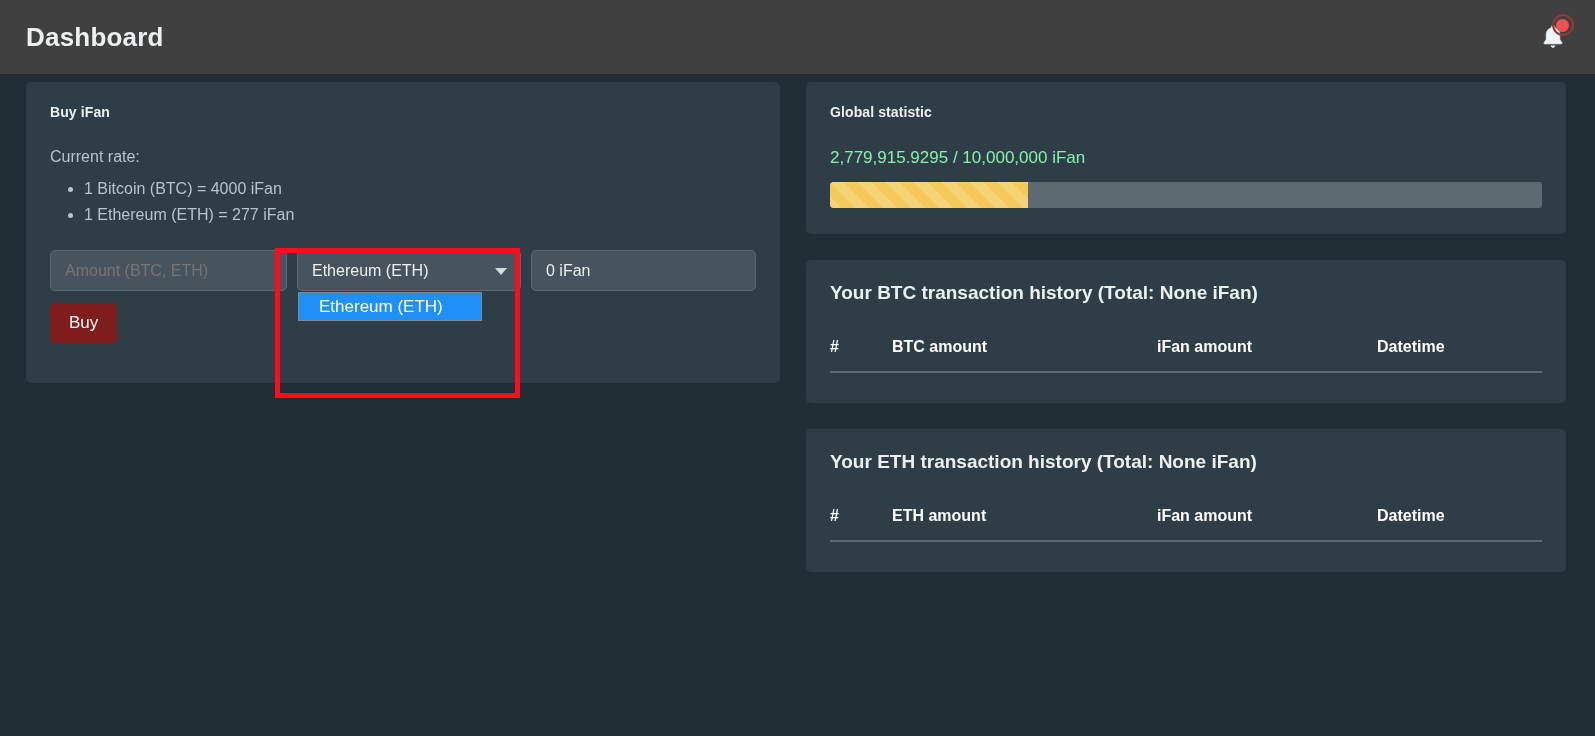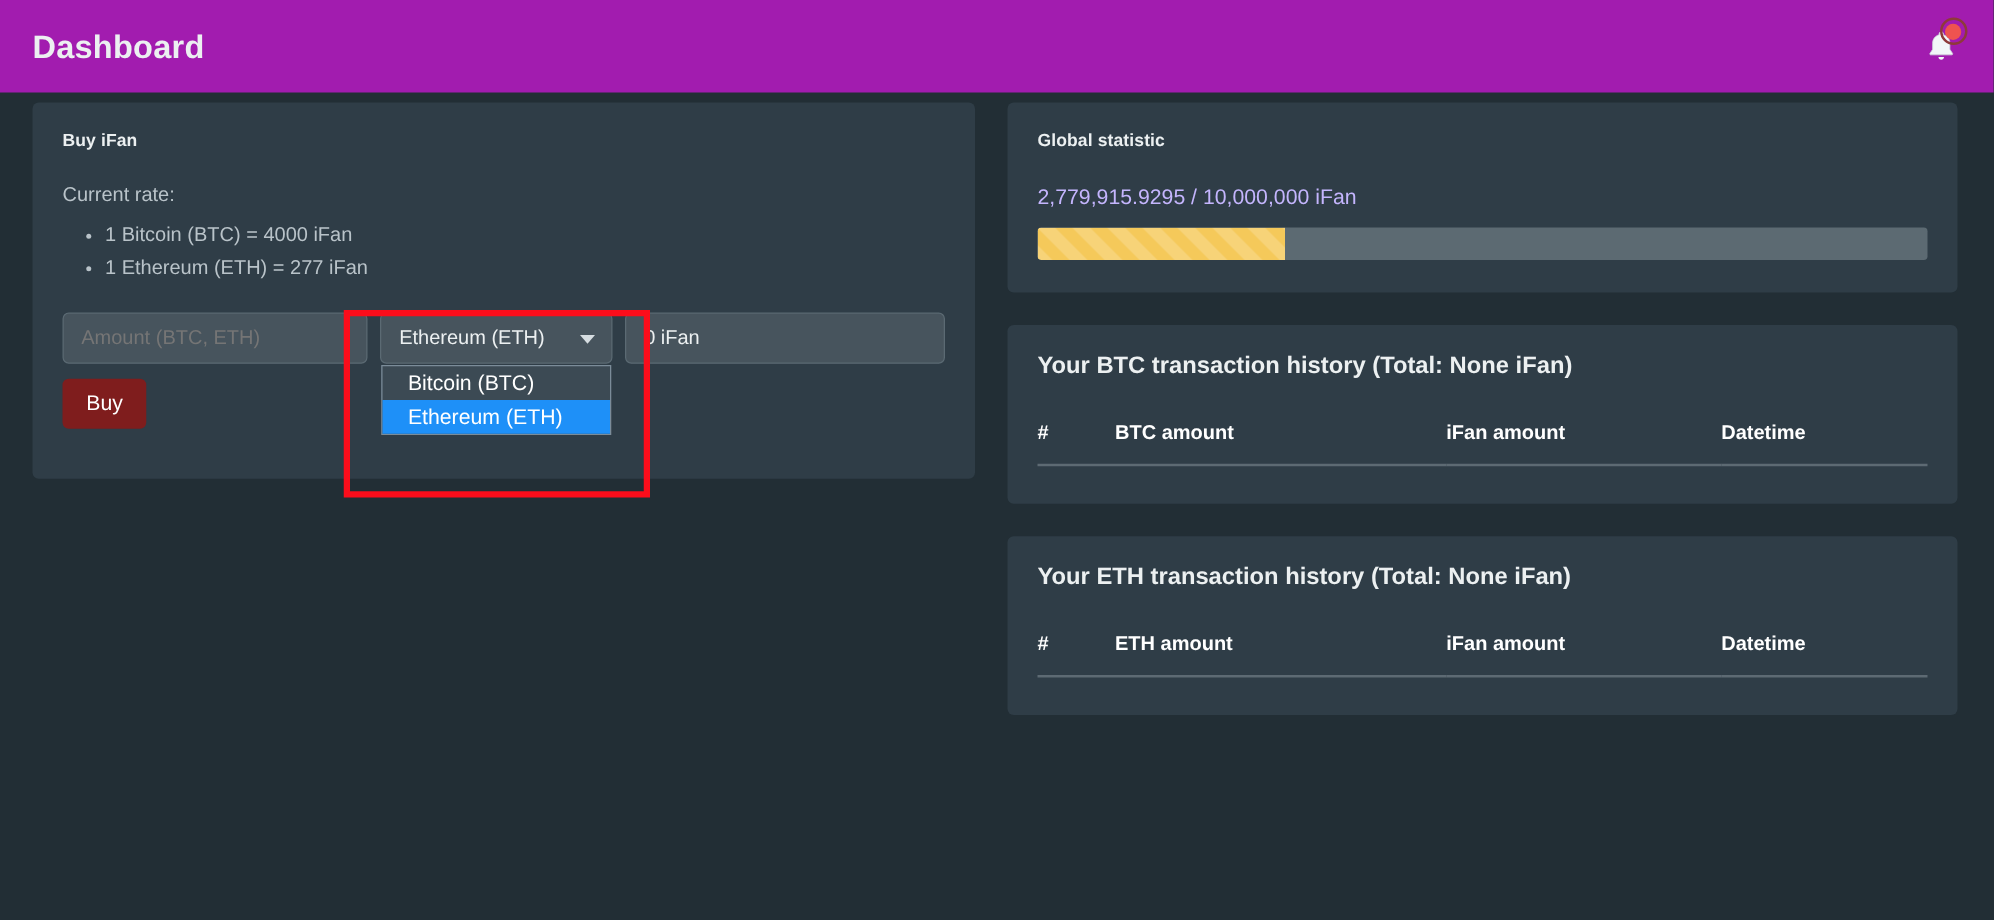--- a/index.html
+++ b/index.html
@@ -14,21 +14,21 @@
     font-family: "Liberation Sans", sans-serif;
     color: #ecf0f1;
     overflow: hidden;
     position: relative;
   }
 
   
   .topbar {
     height: 74px;
     width: 100%;
-    background: #a21caf;
+    background: #404040;
     display: flex;
     align-items: center;
     justify-content: space-between;
     padding: 0 22px 0 26px;
     position: relative;
   }
   .page-title {
     font-size: 26px;
     font-weight: bold;
     color: #ecf0f1;
@@ -122,21 +122,21 @@
     color: #ecf0f1;
     font-family: "Liberation Sans", sans-serif;
     outline: none;
   }
   .input-amount {
     width: 256px;
     color: #9aa7ae;
   }
   .select-wrap {
     position: relative;
-    width: 186px;
+    width: 224px;
     flex: none;
   }
   .select-display {
     background: #47545d;
     border: 1px solid #5b6a73;
     border-radius: 5px;
     height: 41px;
     line-height: 39px;
     padding: 0 30px 0 14px;
     font-size: 16px;
@@ -187,21 +187,21 @@
     border-radius: 5px;
     font-size: 17px;
     font-family: "Liberation Sans", sans-serif;
     padding: 10px 19px;
     cursor: pointer;
   }
 
   
   .stat-value {
     font-size: 17px;
-    color: #c4b5fd;
+    color: #86efac;
     margin: 0 0 14px 0;
   }
   .progress-track {
     height: 26px;
     background: #5c6a72;
     border-radius: 3px;
     overflow: hidden;
     width: 100%;
   }
   .progress-fill {
@@ -279,21 +279,20 @@
 
       <div class="form-row">
         <input class="input-box input-amount" type="text" placeholder="Amount (BTC, ETH)" style="">
 
         <div class="select-wrap">
           <div class="select-display">
             <span>Ethereum (ETH)</span>
             <span class="select-arrow"></span>
           </div>
           <div class="select-options">
-            <div class="select-option">Bitcoin (BTC)</div>
             <div class="select-option selected">Ethereum (ETH)</div>
           </div>
         </div>
 
         <div class="input-box input-total">0 iFan</div>
       </div>
 
       <button class="buy-btn">Buy</button>
     </div>
 

